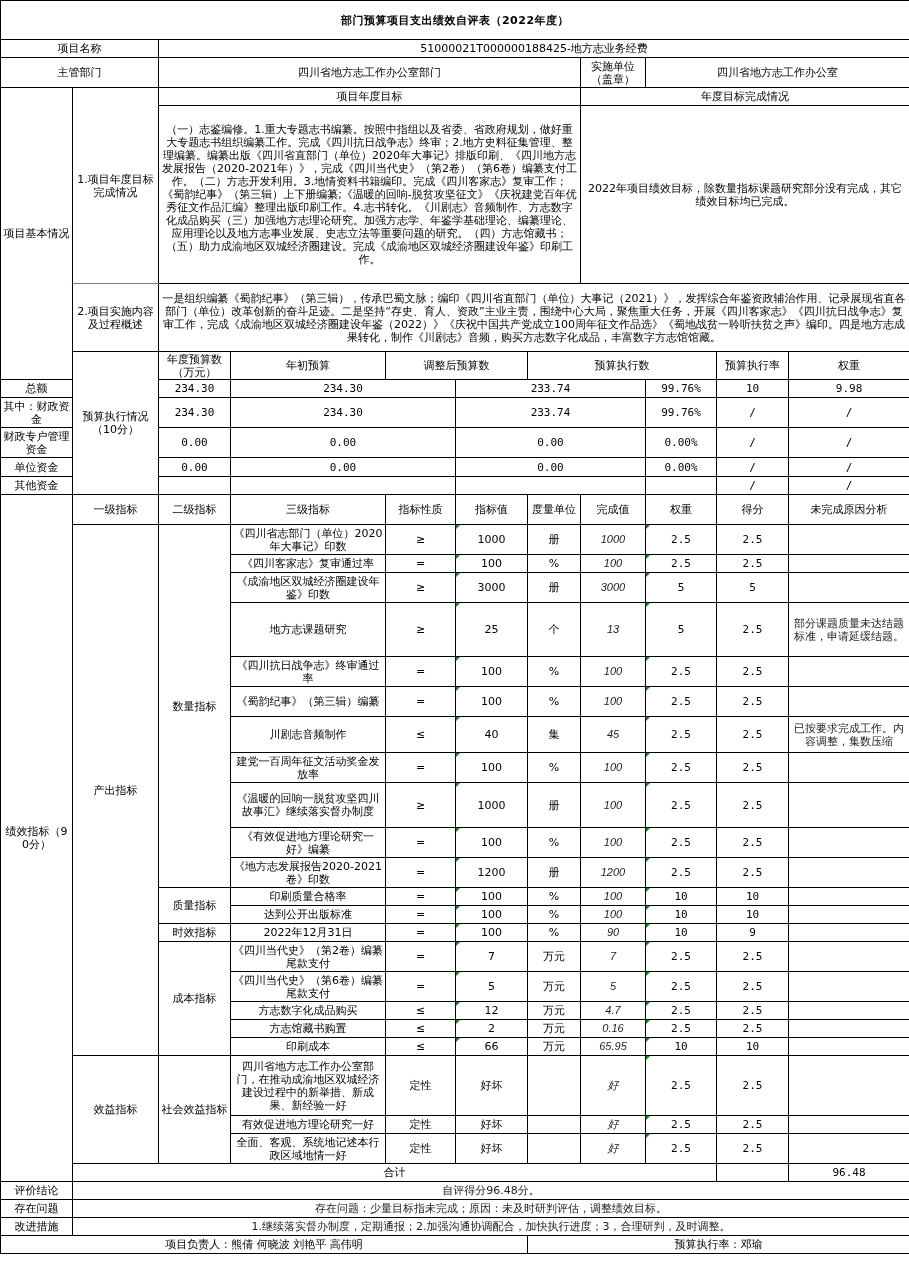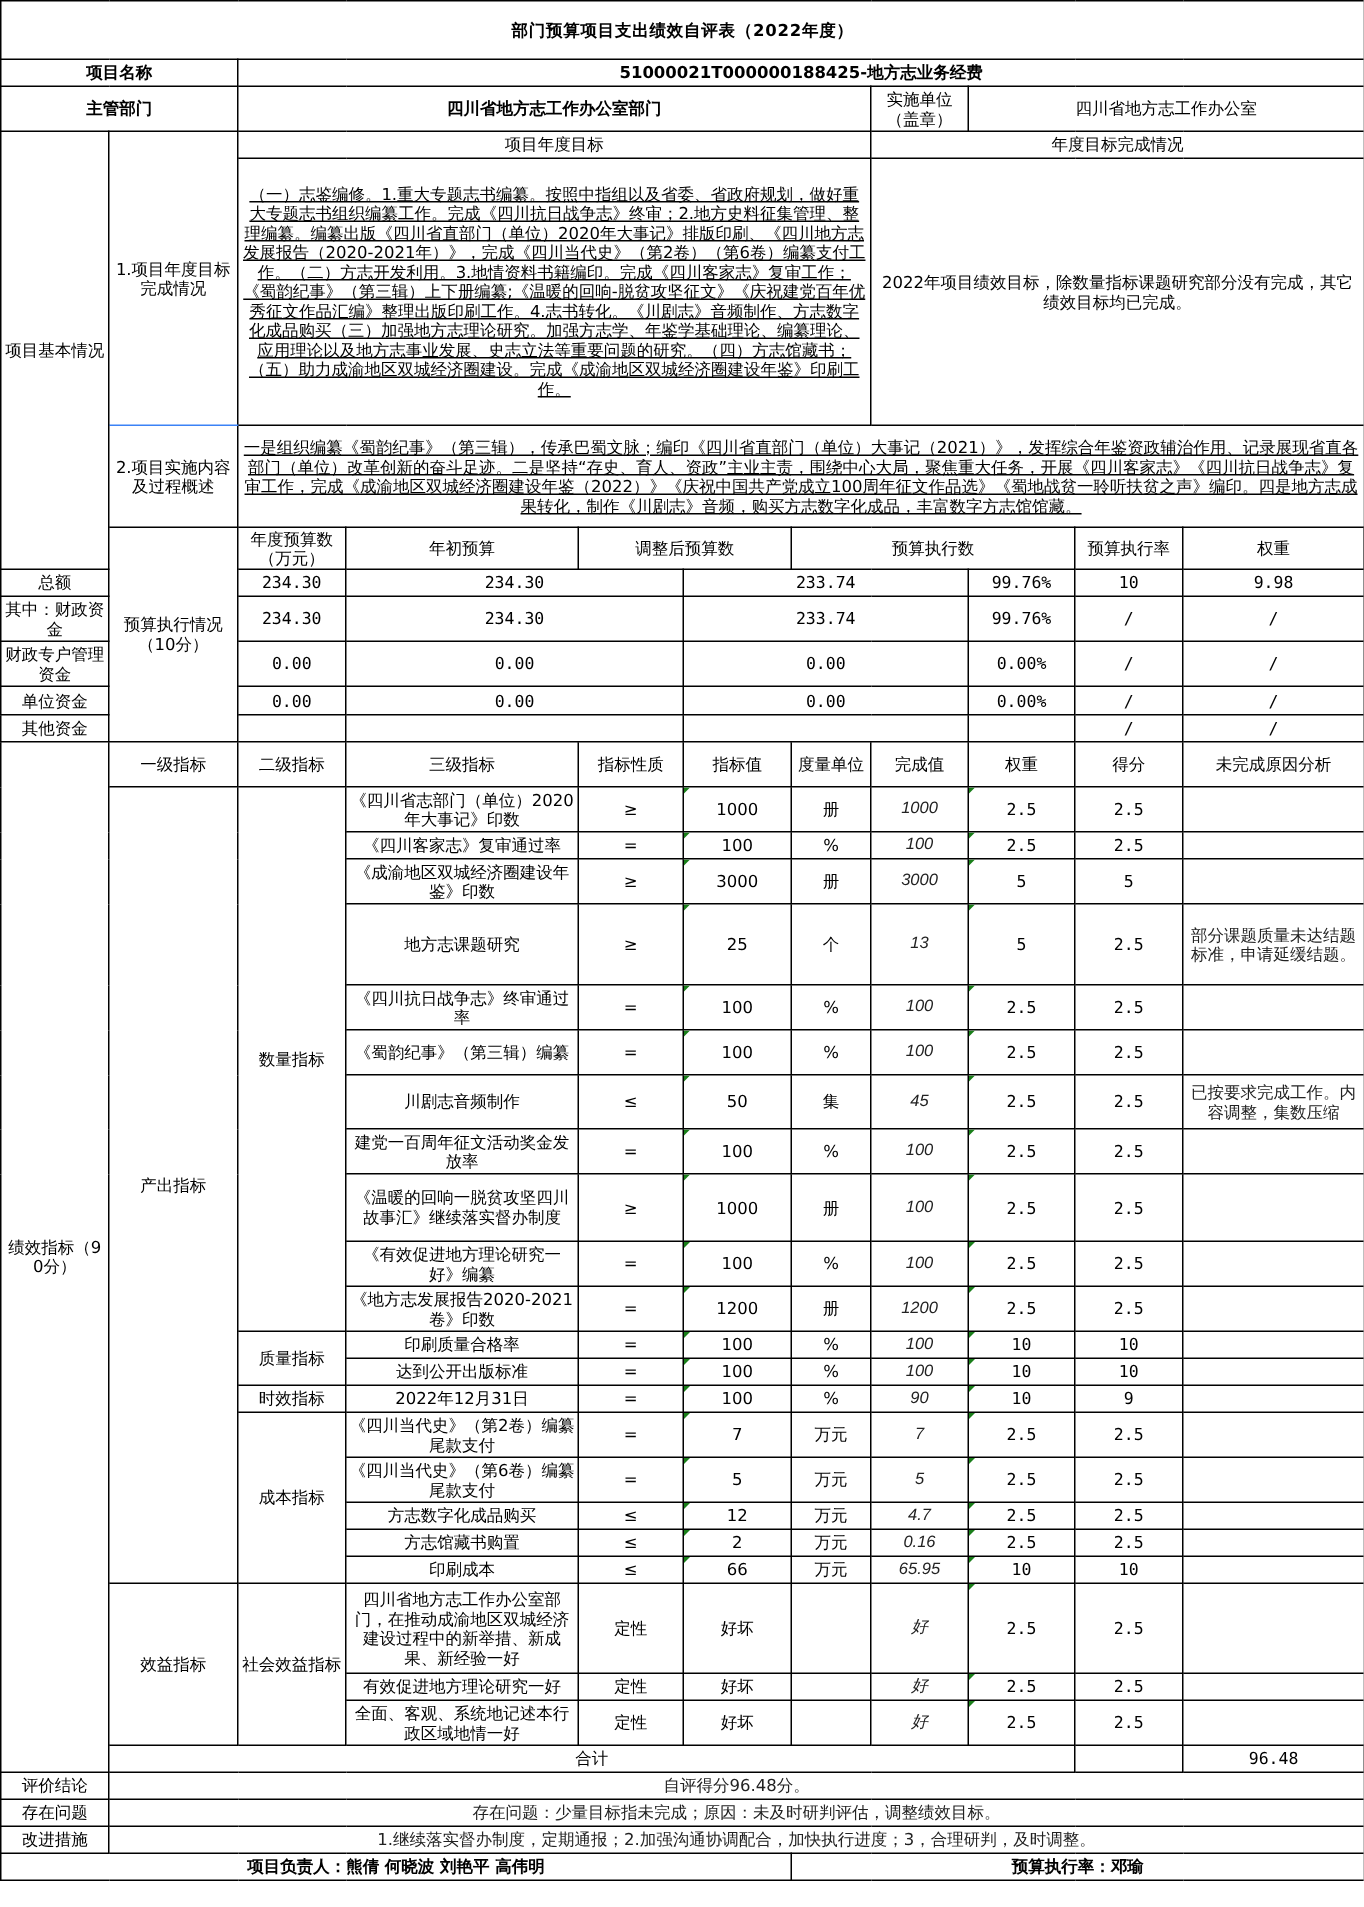--- a/index.html
+++ b/index.html
@@ -1,24 +1,24 @@
 <!DOCTYPE html>
 <html><head>
 <meta charset="utf-8">
 <style>
   html, body { margin: 0; padding: 0; background: #ffffff; }
   body { width: 909px; height: 1271px; overflow: hidden; font-family: "DejaVu Sans", "Liberation Sans", sans-serif; color: #000; }
   table.sheet { border-collapse: collapse; table-layout: fixed; width: 909px; border-radius: 14px; }
   table.sheet td { border: 1px solid #000; padding: 0 2px; font-size: 11px; line-height: 13px; text-align: center; vertical-align: middle; overflow: hidden; word-break: break-all; }
-  td.left { text-align: left; font-weight: bold; }
+  td.left { text-align: left; }
   td.title { font-size: 19px; font-weight: bold; height: 38px; letter-spacing: 0.5px; }
   td.it { font-style: italic; font-family: "Liberation Sans", sans-serif; color: #222; }
   td.itleft { text-align: left; vertical-align: top; font-size: 10.5px; color: #222; padding-top: 2px; }
   td.mono { font-family: "DejaVu Sans Mono", "Liberation Mono", monospace; font-size: 10.5px; }
-  td.para { text-align: left; font-size: 11px; line-height: 15px; padding: 2px 3px; text-decoration: underline; }
+  td.para { text-align: left; font-size: 11px; line-height: 15px; padding: 2px 3px; }
   td.note { text-align: left; font-size: 10.5px; line-height: 14px; padding: 2px 3px; }
   .tri { position: relative; }
   .tri::before { content: ""; position: absolute; left: 0; top: 0; width: 0; height: 0; border-top: 4px solid #1a7f1a; border-right: 4px solid transparent; }
 </style>
 </head>
 <body>
 
 <table class="sheet">
   <colgroup>
     <col style="width:72px">
@@ -202,21 +202,21 @@
     <td>%</td>
     <td class="it">100</td>
     <td class="tri mono">2.5</td>
     <td class="mono">2.5</td>
     <td class="itleft"></td>
   </tr>
 
   <tr style="height:36px">
     <td>川剧志音频制作</td>
     <td>≤</td>
-    <td class="tri">50</td>
+    <td class="tri">40</td>
     <td>集</td>
     <td class="it">45</td>
     <td class="tri mono">2.5</td>
     <td class="mono">2.5</td>
     <td class="itleft">已按要求完成工作。内容调整，集数压缩</td>
   </tr>
 
   <tr style="height:30px">
     <td>建党一百周年征文活动奖金发放率</td>
     <td>=</td>

